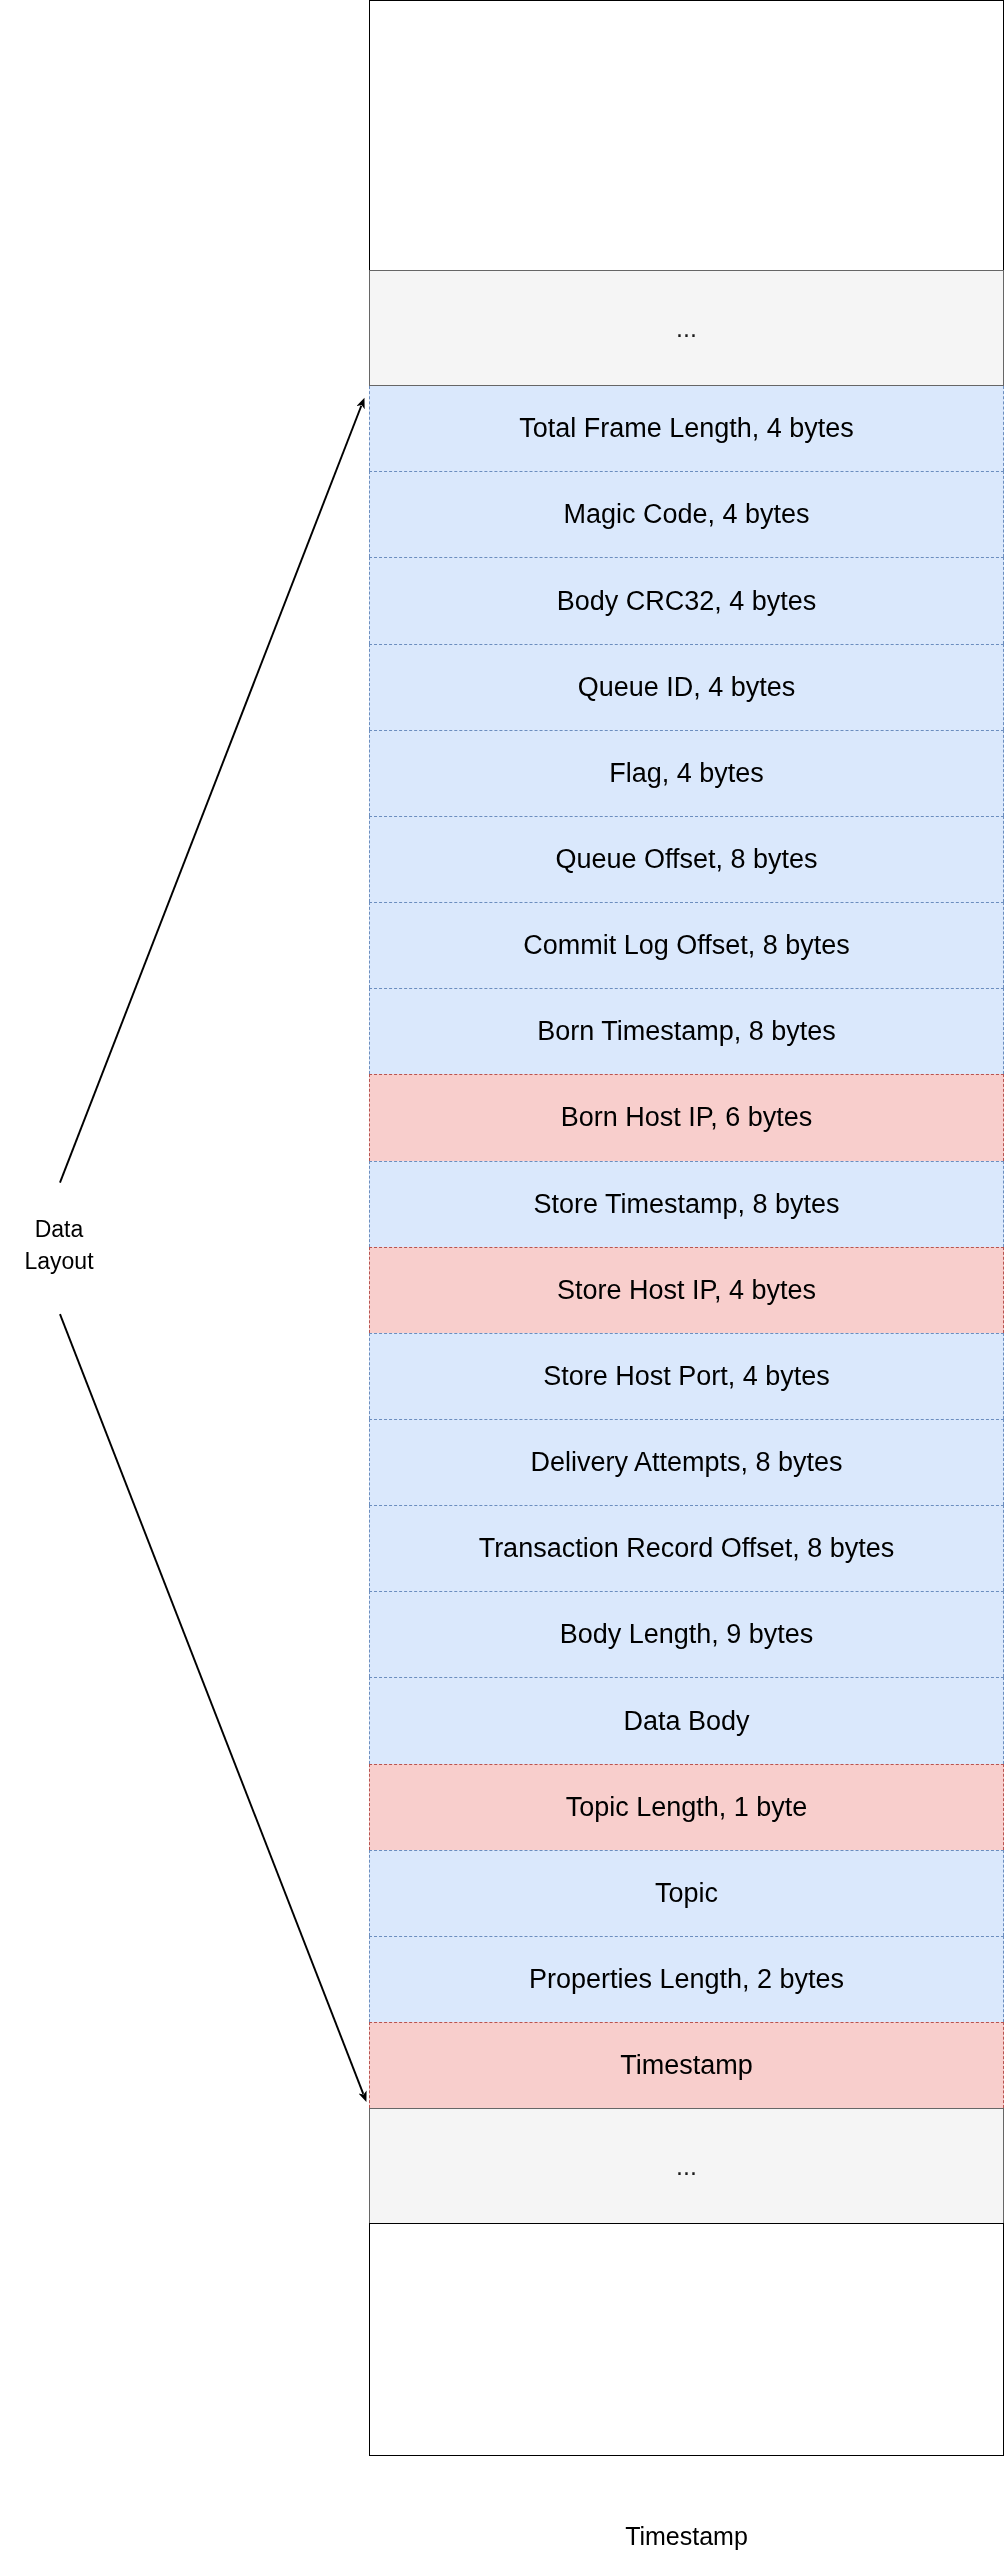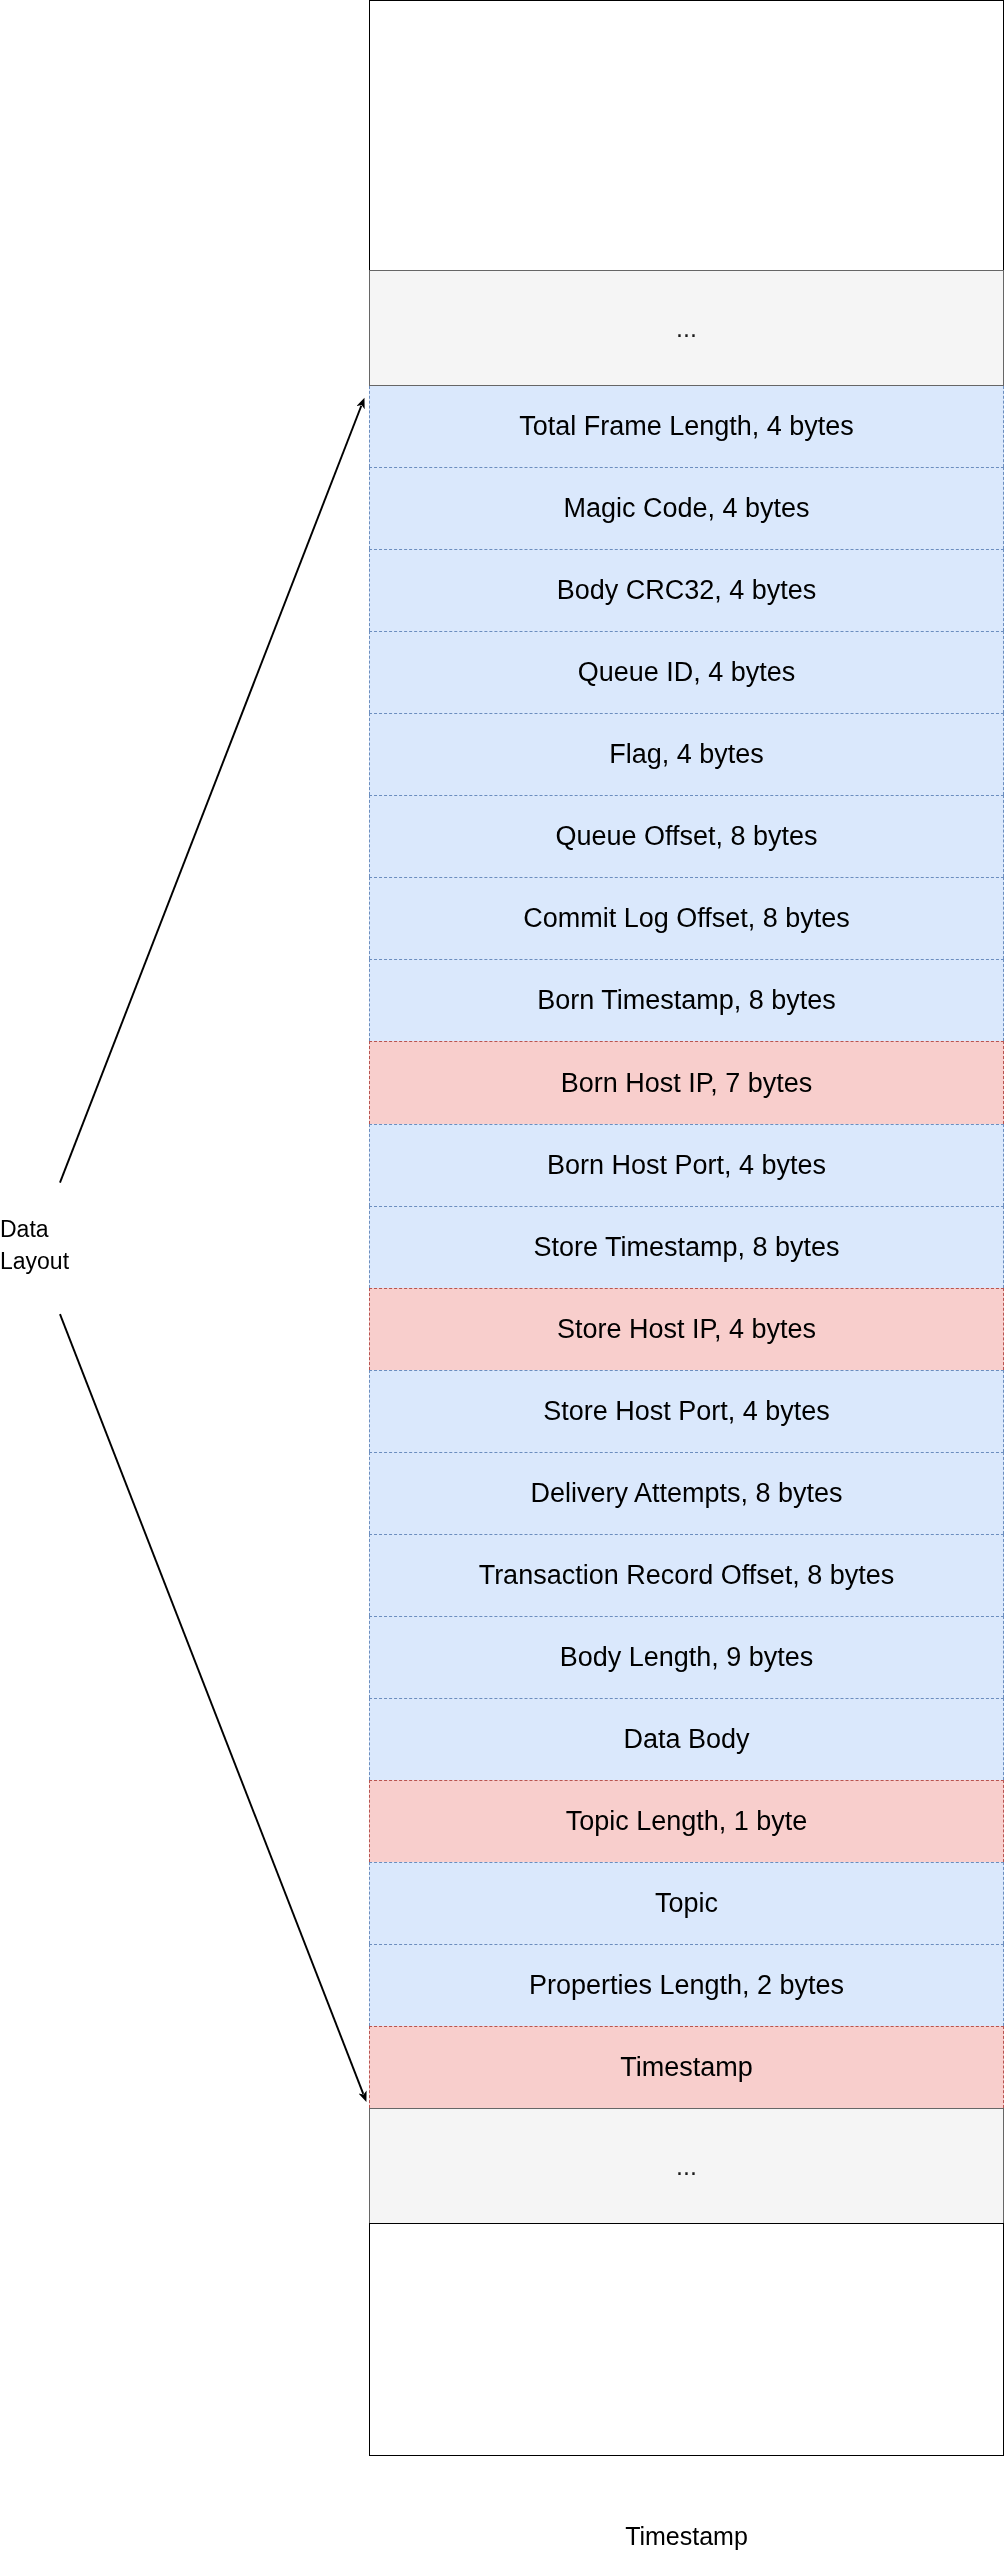--- a/index.html
+++ b/index.html
@@ -48,21 +48,21 @@
   }
   .row.first{border-top:none;}
   
   #caption{
     position:absolute;left:369px;top:2522px;width:635px;
     text-align:center;font-size:25px;color:#000;
   }
   
   #side-label{
     position:absolute;left:0;top:1213px;width:118px;
-    font-size:23px;line-height:32px;color:#000;
+    text-align:center;font-size:23px;line-height:32px;color:#000;
   }
   
   #arrows{
     position:absolute;left:0;top:0;width:1008px;height:2576px;
     pointer-events:none;
   }
 </style>
 </head>
 <body>
 
@@ -107,24 +107,21 @@
         <div class="row blue">
           <span>Queue Offset, 8 bytes</span>
         </div>
         <div class="row blue">
           <span>Commit Log Offset, 8 bytes</span>
         </div>
         <div class="row blue">
           <span>Born Timestamp, 8 bytes</span>
         </div>
         <div class="row pink">
-          <span>Born Host IP, 7 bytes</span>
-        </div>
-        <div class="row blue">
-          <span>Born Host Port, 4 bytes</span>
+          <span>Born Host IP, 6 bytes</span>
         </div>
         <div class="row blue">
           <span>Store Timestamp, 8 bytes</span>
         </div>
         <div class="row pink">
           <span>Store Host IP, 4 bytes</span>
         </div>
         <div class="row blue">
           <span>Store Host Port, 4 bytes</span>
         </div>

